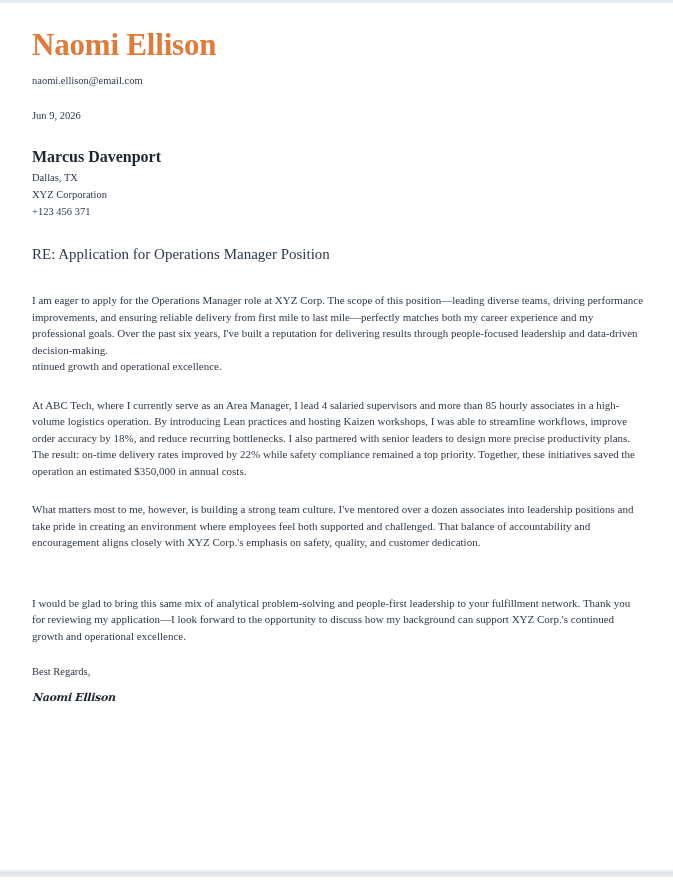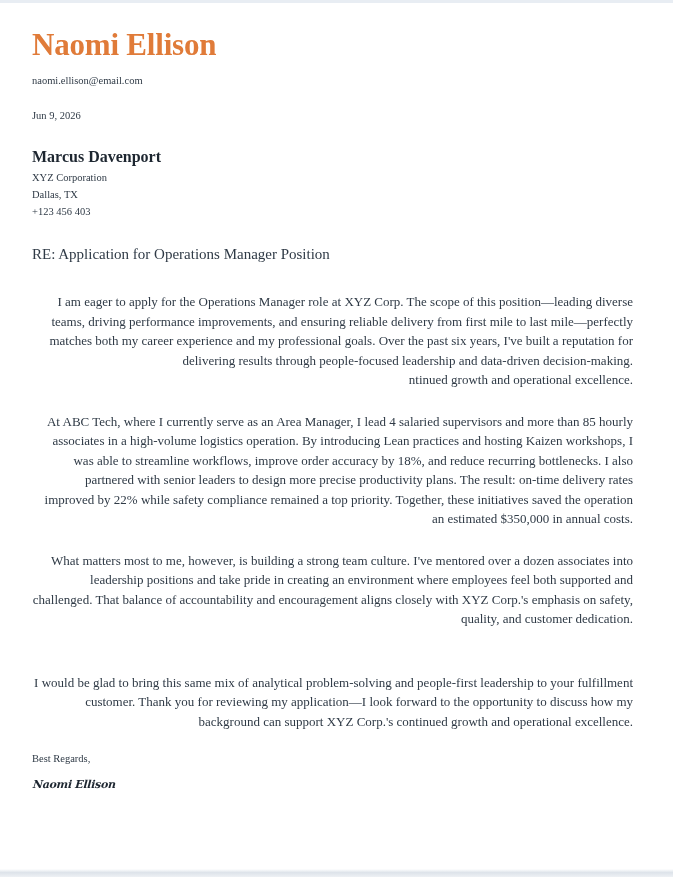--- a/index.html
+++ b/index.html
@@ -121,25 +121,25 @@
     color: #2f3a46;
   }
 
   
   .body-copy {
     margin-top: 29px;
     margin-left: 1px;
     width: 617px;
   }
   .para {
-    font-size: 13px;
+    font-size: 11px;
     color: #2f3a46;
     line-height: 1.50;
-    text-align: right;
-    margin: 0 16px 22px 0;
+    text-align: left;
+    margin: 0 4px 22px 0;
     white-space: pre-line;
   }
   .para.gap-large {
     margin-bottom: 44px;
   }
 
   
   .closing {
     margin-top: 17px;
     margin-left: 1px;
@@ -177,34 +177,34 @@
 
         <div class="contact-list">
           <div class="contact-line">naomi.ellison@email.com</div>
         </div>
       </div>
 
       <div class="date-line">Jun 9, 2026</div>
 
       <div class="recipient">
         <div class="recipient-name">Marcus Davenport</div>
+        <div class="recipient-line">Dallas, TX</div>
         <div class="recipient-line">XYZ Corporation</div>
-        <div class="recipient-line">Dallas, TX</div>
-        <div class="recipient-line">+123 456 403</div>
+        <div class="recipient-line">+123 456 371</div>
       </div>
 
       <div class="subject">RE: Application for Operations Manager Position</div>
 
 
       <div class="body-copy">
         <p class="para">I am eager to apply for the Operations Manager role at XYZ Corp. The scope of this position—leading diverse teams, driving performance improvements, and ensuring reliable delivery from first mile to last mile—perfectly matches both my career experience and my professional goals. Over the past six years, I've built a reputation for delivering results through people-focused leadership and data-driven decision-making.
 ntinued growth and operational excellence.</p>
         <p class="para">At ABC Tech, where I currently serve as an Area Manager, I lead 4 salaried supervisors and more than 85 hourly associates in a high-volume logistics operation. By introducing Lean practices and hosting Kaizen workshops, I was able to streamline workflows, improve order accuracy by 18%, and reduce recurring bottlenecks. I also partnered with senior leaders to design more precise productivity plans. The result: on-time delivery rates improved by 22% while safety compliance remained a top priority. Together, these initiatives saved the operation an estimated $350,000 in annual costs.</p>
         <p class="para gap-large">What matters most to me, however, is building a strong team culture. I've mentored over a dozen associates into leadership positions and take pride in creating an environment where employees feel both supported and challenged. That balance of accountability and encouragement aligns closely with XYZ Corp.'s emphasis on safety, quality, and customer dedication.</p>
-        <p class="para">I would be glad to bring this same mix of analytical problem-solving and people-first leadership to your fulfillment customer. Thank you for reviewing my application—I look forward to the opportunity to discuss how my background can support XYZ Corp.'s continued growth and operational excellence.</p>
+        <p class="para">I would be glad to bring this same mix of analytical problem-solving and people-first leadership to your fulfillment network. Thank you for reviewing my application—I look forward to the opportunity to discuss how my background can support XYZ Corp.'s continued growth and operational excellence.</p>
       </div>
 
       <div class="closing">
         <div class="closing-text">Best Regards,</div>
         <div class="signature">Naomi Ellison</div>
       </div>
 
     </div>
   </div>
 

